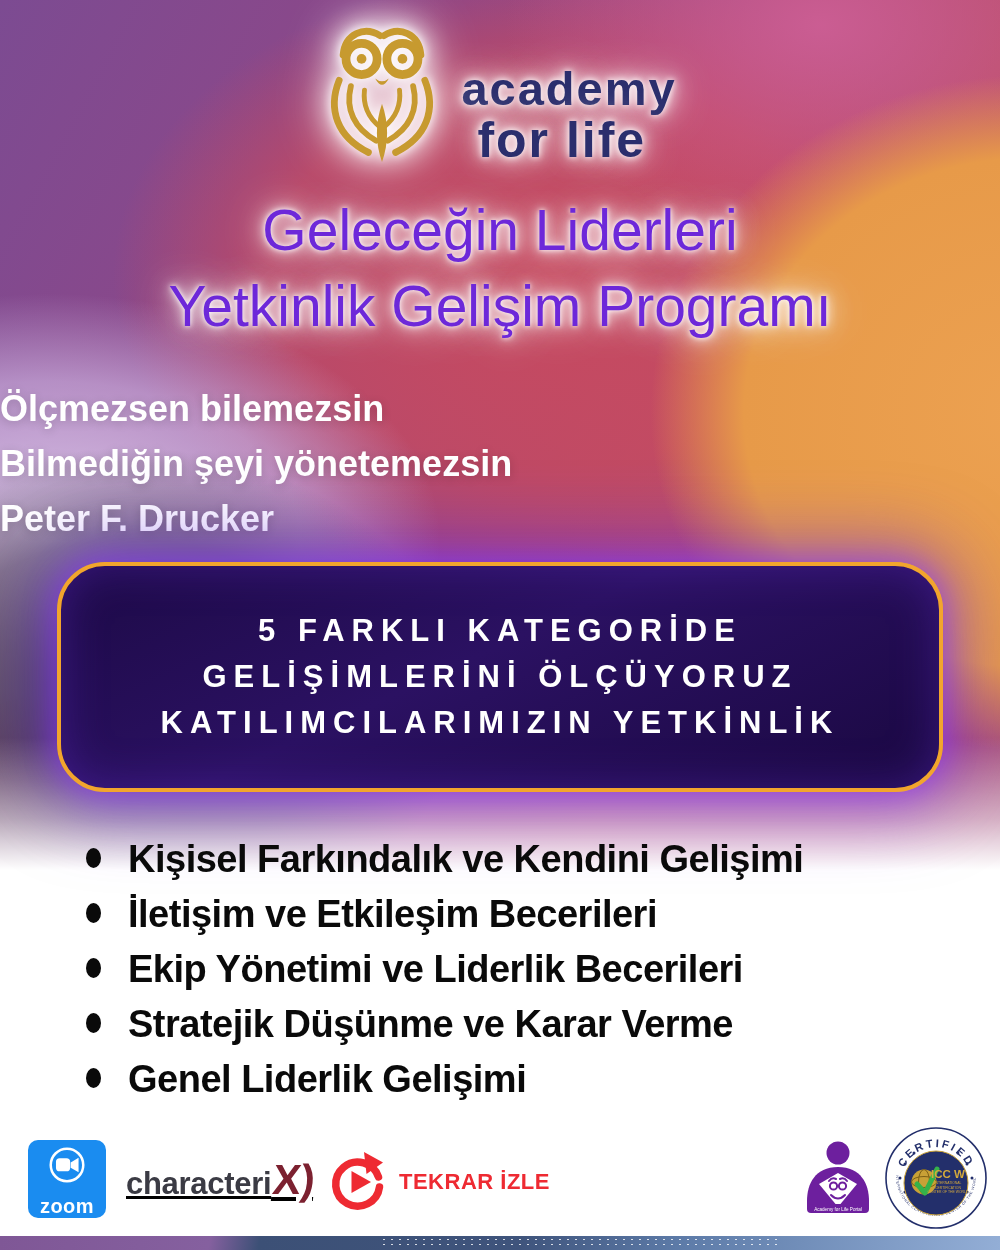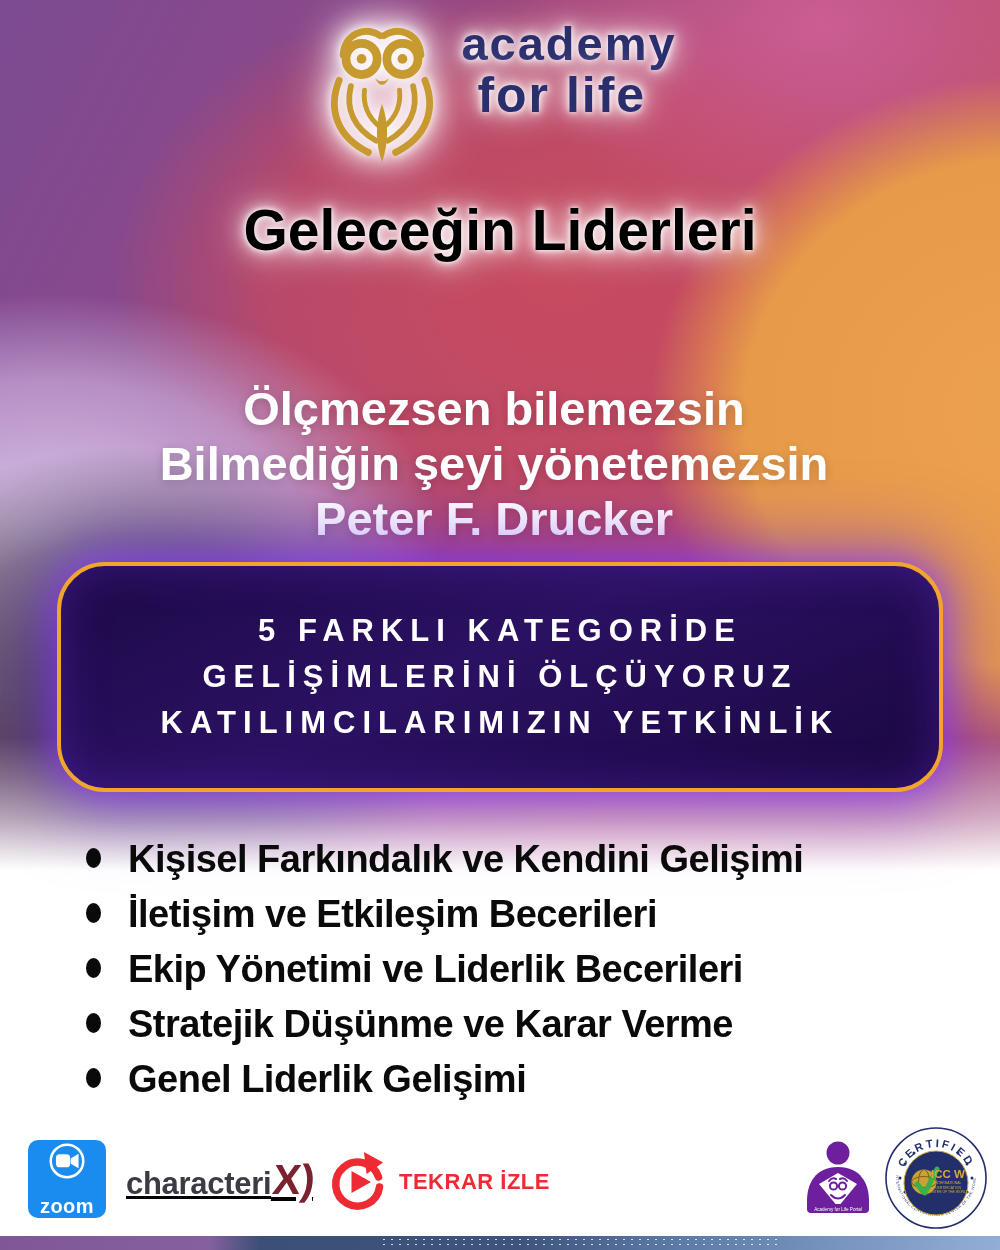--- a/index.html
+++ b/index.html
@@ -15,46 +15,46 @@
       linear-gradient(to bottom, rgba(255,255,255,0) 0%, rgba(255,255,255,0) 59%, rgba(255,255,255,.55) 65.5%, #ffffff 69.6%, #ffffff 100%),
       radial-gradient(46% 28% at 13% 56%, rgba(52,48,58,.92) 0%, rgba(64,58,68,.55) 46%, rgba(64,58,68,0) 72%),
       radial-gradient(52% 26% at 5% 43%, rgba(224,206,240,.95) 0%, rgba(213,190,235,.6) 48%, rgba(213,190,235,0) 75%),
       radial-gradient(70% 15% at 50% 54%, rgba(108,44,226,.45) 0%, rgba(108,44,226,0) 70%),
       radial-gradient(52% 37% at 103% 33%, #eca151 0%, #e79a49 55%, rgba(231,154,73,0) 73%),
       radial-gradient(45% 24% at 82% 2%, rgba(206,95,150,.9) 0%, rgba(206,95,150,0) 70%),
       radial-gradient(56% 31% at 55% 22%, rgba(201,74,94,.95) 0%, rgba(201,74,94,.72) 50%, rgba(201,74,94,0) 78%),
       linear-gradient(118deg,#7c4b92 0%,#8f4787 28%,#aa4a75 48%,#bb4f69 62%,#b44e6e 78%,#8d5a93 100%);
   }
   
-  .brand{position:absolute;top:20px;left:0;right:0;display:flex;justify-content:center;align-items:flex-start;gap:20px;}
+  .brand{position:absolute;top:20px;left:0;right:0;display:flex;justify-content:center;align-items:flex-end;gap:20px;}
   .owl{filter:drop-shadow(0 0 5px #fff) drop-shadow(0 0 12px rgba(255,255,255,.95)) drop-shadow(0 0 22px rgba(255,255,255,.8));}
   .brand-text{color:#2b2e6d;font-weight:700;line-height:1.04;letter-spacing:2px;
     text-shadow:0 0 6px #fff,0 0 14px #fff,0 0 26px rgba(255,255,255,.95),0 0 40px rgba(255,255,255,.85);}
   .brand-line1{font-size:47px;}
   .brand-line2{font-size:50px;padding-left:16px;}
   
-  .title{position:absolute;top:192px;left:0;right:0;text-align:center;color:#000000;font-weight:700;
+  .title{position:absolute;top:192px;left:0;right:0;text-align:center;color:#6d28d9;font-weight:400;
     font-size:57px;line-height:76px;letter-spacing:0;
     text-shadow:0 0 5px #fff,0 0 12px #fff,0 0 24px rgba(255,255,255,.98),0 0 42px rgba(255,255,255,.9);}
   
-  .quote{position:absolute;top:381px;left:0;right:12px;text-align:center;color:#fff;font-weight:700;
-    font-size:47px;line-height:55px;text-shadow:0 2px 10px rgba(0,0,0,.18);}
+  .quote{position:absolute;top:381px;left:0;right:12px;color:#fff;font-weight:700;
+    font-size:36px;line-height:55px;text-shadow:0 2px 10px rgba(0,0,0,.18);}
   
   .hbox{position:absolute;left:57px;top:562px;width:878px;height:222px;border:4px solid #f2a52d;border-radius:48px;
     background:linear-gradient(155deg,#1d0a47 0%,#2b1162 45%,#1a0841 100%);
     box-shadow:0 0 70px 18px rgba(106,42,232,.55),0 0 26px 5px rgba(165,70,255,.5),inset 0 0 45px rgba(90,40,190,.45);
     display:flex;flex-direction:column;justify-content:center;align-items:center;gap:0;}
   .hbox-line{color:#fff;font-weight:800;font-size:31px;line-height:46px;letter-spacing:7px;text-align:center;white-space:nowrap;}
   
   .cats{position:absolute;left:86px;top:832px;list-style:none;margin:0;padding:0;}
   .cats li{display:flex;align-items:center;gap:27px;height:55px;color:#0a0a0a;font-weight:700;font-size:38px;letter-spacing:-0.5px;}
   .dot{flex:0 0 auto;width:15px;height:20px;border-radius:50%;background:#0a0a0a;margin-top:-4px;}
   
   .zoom-logo{position:absolute;left:28px;top:1140px;width:78px;height:78px;border-radius:10px;background:#1a8cf0;
-    display:flex;flex-direction:column;align-items:center;justify-content:space-between;gap:12px;}
+    display:flex;flex-direction:column;align-items:center;justify-content:flex-end;gap:12px;}
   .zoom-label{color:#fff;font-weight:700;font-size:20px;letter-spacing:.5px;margin-top:-3px;}
   .cx-logo{position:absolute;left:126px;top:1156px;display:flex;align-items:baseline;text-decoration:underline;}
   .cx-text{color:#3b3b44;font-weight:700;font-size:31px;letter-spacing:-0.3px;}
   .cx-mark{color:#7c2130;font-weight:800;font-size:42px;margin-left:2px;transform:skewX(-6deg);display:inline-block;}
   .replay{position:absolute;left:326px;top:1150px;display:flex;align-items:center;gap:9px;cursor:pointer;background:none;border:none;padding:0;}
   .replay-label{color:#ee2a32;font-weight:800;font-size:22px;letter-spacing:.5px;white-space:nowrap;}
   .portal{position:absolute;left:798px;top:1140px;}
   .badge{position:absolute;left:884px;top:1126px;}
   
   .bottom-bar{position:absolute;left:0;right:0;bottom:0;height:14px;
@@ -91,20 +91,21 @@
       </g>
     </svg>
     <div class="brand-text">
       <div class="brand-line1">academy</div>
       <div class="brand-line2">for life</div>
     </div>
   </div>
 
   <div class="title">
     <div>Geleceğin Liderleri</div>
+    <div>Yetkinlik Gelişim Programı</div>
   </div>
 
   <div class="quote">
     <div>Ölçmezsen bilemezsin</div>
     <div>Bilmediğin şeyi yönetemezsin</div>
     <div>Peter F. Drucker</div>
   </div>
 
   <div class="hbox">
     <div class="hbox-line">5 FARKLI KATEGORİDE</div>

